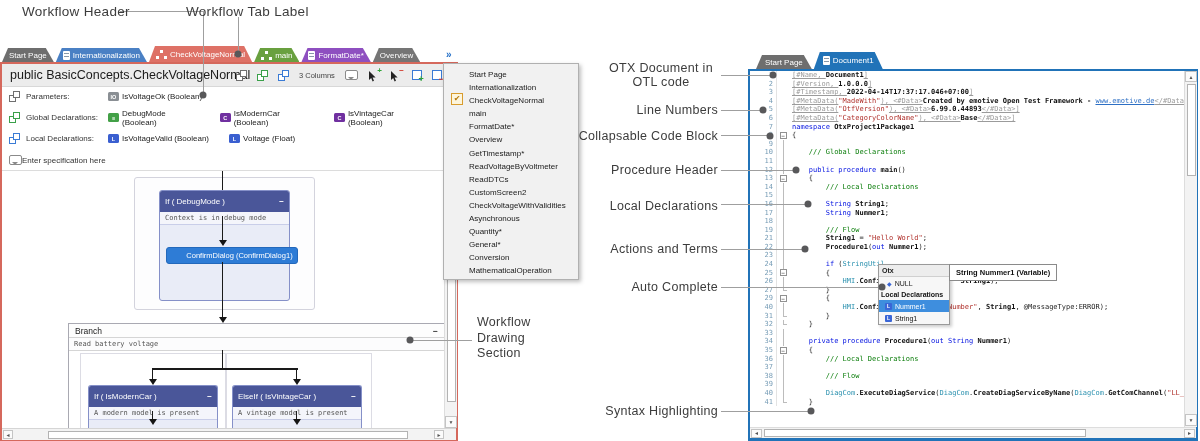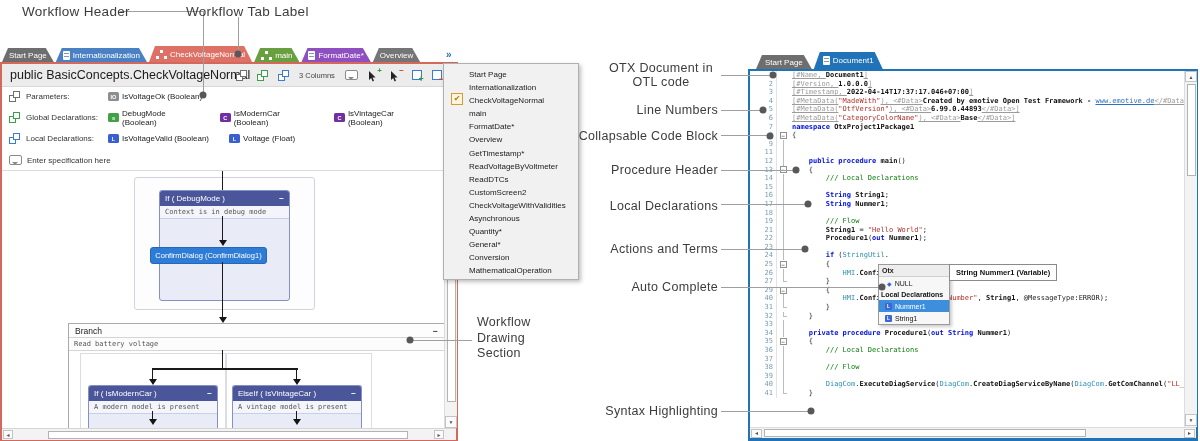--- a/index.html
+++ b/index.html
@@ -33,26 +33,26 @@
   .tool .pm{position:absolute;right:-2px;top:-3px;font-size:8px;font-weight:bold;}
   .bxp{display:inline-block;width:10px;height:10px;border:1.6px solid #3a7bd5;background:#fff;position:relative;box-sizing:border-box;}
   .bxp em{position:absolute;right:-3px;bottom:-5px;font-style:normal;font-size:9px;font-weight:bold;line-height:9px;}
   .dnarrow{font-size:11px;font-weight:bold;color:#2e75c8;line-height:11px;}
   #lrows{position:absolute;left:2px;top:86px;width:440px;}
   .lrow{display:flex;align-items:center;height:21px;padding-left:7px;gap:6px;font-size:8px;color:#333;}
   .rlabel{width:76px;flex:none;color:#333;}
   .ritem{display:flex;align-items:center;gap:3px;margin-right:14px;color:#222;}
   .rbadge{min-width:9px;height:9px;padding:0 1px;border-radius:1.5px;color:#fff;font-size:5.5px;font-weight:bold;
           display:flex;align-items:center;justify-content:center;flex:none;}
-  #lspecrow{display:flex;align-items:center;gap:5px;height:18px;padding-left:7px;font-size:8px;color:#333;}
+  #lspecrow{display:flex;align-items:center;height:18px;padding-left:7px;font-size:8px;color:#333;}
   
   #ldraw{position:absolute;left:2px;top:170px;width:442px;height:258px;background:#fff;border-top:1px solid #dcdcdc;overflow:hidden;}
   .wcontainer{position:absolute;border:1px solid #d3d3dd;border-radius:3px;background:#fdfdfe;}
   .wblock{position:absolute;border:1px solid #8590c8;border-radius:3px;overflow:hidden;background:#e9ecf7;}
-  .wbhead{height:15px;background:#4a5699;color:#fff;font-size:8px;display:flex;align-items:center;padding:0 5px;}
+  .wbhead{height:21px;background:#4a5699;color:#fff;font-size:8px;display:flex;align-items:center;padding:0 5px;}
   .wbhead .min{margin-left:auto;font-weight:bold;cursor:default;}
   .wbdesc{height:12px;background:#f4f5fb;border-bottom:1px solid #c9cee9;color:#555;
           font-family:"DejaVu Sans Mono","Liberation Mono",monospace;font-size:7px;line-height:12px;padding-left:5px;}
   .wbranch{position:absolute;border:1px solid #a9a9b2;background:#fff;}
   .wbranch .bhead{height:13px;display:flex;align-items:center;padding:0 6px;font-size:8.5px;color:#222;border-bottom:1px solid #d5d5d5;background:#fdfdfd;}
   .wbranch .bhead .min{margin-left:auto;font-weight:bold;color:#333;}
   .wbranch .bdesc{height:12px;background:#fcfcfd;border-bottom:1px solid #d5d5d5;color:#555;
           font-family:"DejaVu Sans Mono","Liberation Mono",monospace;font-size:7px;line-height:12px;padding-left:5px;}
   .lane{position:absolute;border:1px solid #dcdce4;background:transparent;}
   .pill{position:absolute;background:#2e7cd6;border:1px solid #2368bb;border-radius:3px;color:#fff;font-size:7.5px;
@@ -87,21 +87,21 @@
   #editor{position:absolute;left:750px;top:71px;width:434px;height:356px;overflow:hidden;background:#fff;}
   .crow{display:flex;height:8.6px;line-height:8.6px;font-family:"DejaVu Sans Mono","Liberation Mono",monospace;font-size:7px;white-space:pre;}
   .cnum{width:26px;text-align:right;padding-right:3px;color:#769cb6;flex:none;box-sizing:border-box;}
   .cfold{width:13px;flex:none;position:relative;border-left:1px solid #e3e3e3;box-sizing:border-box;}
   .cfold.bar::before{content:"";position:absolute;left:6px;top:0;bottom:0;width:1px;background:#bcbcbc;}
   .cfold.box::before{content:"−";position:absolute;left:2.5px;top:0.8px;width:7px;height:7px;border:1px solid #919191;background:#fff;
         font-size:6px;line-height:5px;text-align:center;color:#333;box-sizing:border-box;}
   .cfold.end::before{content:"";position:absolute;left:6px;top:0;height:5px;width:1px;background:#bcbcbc;}
   .cfold.end::after{content:"";position:absolute;left:6px;top:4px;width:4px;height:1px;background:#bcbcbc;}
   .ccode{flex:1;padding-left:3px;color:#1c1c1c;}
-  .sg-g{color:#9b9b9b;text-decoration:underline;} .sg-b{color:#111;font-weight:bold;} .sg-k{color:#0010e0;font-weight:bold;}
+  .sg-g{color:#9b9b9b;text-decoration:underline;} .sg-b{color:#111;font-weight:bold;} .sg-k{color:#0010e0;}
   .sg-c{color:#0a7d0a;} .sg-s{color:#b0312c;} .sg-m{color:#2b91af;} .sg-p{color:#1c1c1c;}
   .sg-l{color:#2d6fc4;text-decoration:underline;}
   
   #acpopup{position:absolute;left:878px;top:264px;width:70px;background:#f7f7f7;border:1px solid #9a9a9a;
            box-shadow:2px 2px 3px rgba(0,0,0,.2);z-index:70;font-size:7px;}
   .ac-h{height:11px;line-height:11px;padding-left:3px;font-weight:bold;background:#ededed;border-bottom:1px solid #d0d0d0;color:#222;}
   .ac-null{height:12px;display:flex;align-items:center;gap:3px;padding-left:8px;color:#222;}
   .ac-null .dmnd{color:#3a66d6;font-size:6px;}
   .ac-sec{height:11px;line-height:11px;font-weight:bold;padding-left:2px;color:#111;}
   .ac-item{height:12px;display:flex;align-items:center;gap:3px;padding-left:6px;color:#111;}
@@ -245,21 +245,21 @@
   <div id="ldraw">
     <div class="wcontainer" style="left:132px;top:6px;width:179px;height:131px;"></div>
 
     <div class="wblock" style="left:157px;top:19px;width:129px;height:109px;">
       <div class="wbhead">
         <span>If ( DebugMode )</span>
         <span class="min">−</span>
       </div>
       <div class="wbdesc">Context is in debug mode</div>
     </div>
-    <div class="pill" style="left:148px;top:76px;width:115px;height:15px;">ConfirmDialog (ConfirmDialog1)</div>
+    <div class="pill" style="left:164px;top:76px;width:115px;height:15px;padding-left:15px;">ConfirmDialog (ConfirmDialog1)</div>
 
     <div class="wbranch" style="left:66px;top:152px;width:375px;height:107px;">
       <div class="bhead">
         <span>Branch</span>
         <span class="min">−</span>
       </div>
       <div class="bdesc">Read battery voltage</div>
     </div>
 
     <div class="lane" style="left:78px;top:182px;width:144px;height:77px;"></div>
@@ -379,20 +379,21 @@
   <div id="editor">
       <div class="crow"><span class="cnum">1</span><span class="cfold"></span><span class="ccode"><span class="sg-g">[#Name, </span><span class="sg-b">Document1</span><span class="sg-g">]</span></span></div>
       <div class="crow"><span class="cnum">2</span><span class="cfold"></span><span class="ccode"><span class="sg-g">[#Version, </span><span class="sg-b">1.0.0.0</span><span class="sg-g">]</span></span></div>
       <div class="crow"><span class="cnum">3</span><span class="cfold"></span><span class="ccode"><span class="sg-g">[#Timestamp, </span><span class="sg-b">2022-04-14T17:37:17.046+07:00</span><span class="sg-g">]</span></span></div>
       <div class="crow"><span class="cnum">4</span><span class="cfold"></span><span class="ccode"><span class="sg-g">[#MetaData(</span><span class="sg-s">"MadeWith"</span><span class="sg-g">), &lt;#Data&gt;</span><span class="sg-b">Created by emotive Open Test Framework - </span><span class="sg-l">www.emotive.de</span><span class="sg-g">&lt;/#Data&gt;]</span></span></div>
       <div class="crow"><span class="cnum">5</span><span class="cfold"></span><span class="ccode"><span class="sg-g">[#MetaData(</span><span class="sg-s">"OtfVersion"</span><span class="sg-g">), &lt;#Data&gt;</span><span class="sg-b">6.99.0.44893</span><span class="sg-g">&lt;/#Data&gt;]</span></span></div>
       <div class="crow"><span class="cnum">6</span><span class="cfold"></span><span class="ccode"><span class="sg-g">[#MetaData(</span><span class="sg-s">"CategoryColorName"</span><span class="sg-g">), &lt;#Data&gt;</span><span class="sg-b">Base</span><span class="sg-g">&lt;/#Data&gt;]</span></span></div>
       <div class="crow"><span class="cnum">7</span><span class="cfold"></span><span class="ccode"><span class="sg-k">namespace </span><span class="sg-b">OtxProject1Package1</span></span></div>
       <div class="crow"><span class="cnum">8</span><span class="cfold box"></span><span class="ccode"><span class="sg-p">{</span></span></div>
       <div class="crow"><span class="cnum">9</span><span class="cfold bar"></span><span class="ccode"></span></div>
+      <div class="crow"><span class="cnum">10</span><span class="cfold bar"></span><span class="ccode">    <span class="sg-c">/// Global Declarations</span></span></div>
       <div class="crow"><span class="cnum">11</span><span class="cfold bar"></span><span class="ccode"></span></div>
       <div class="crow"><span class="cnum">12</span><span class="cfold bar"></span><span class="ccode">    <span class="sg-k">public procedure </span><span class="sg-b">main</span><span class="sg-p">()</span></span></div>
       <div class="crow"><span class="cnum">13</span><span class="cfold box"></span><span class="ccode">    <span class="sg-p">{</span></span></div>
       <div class="crow"><span class="cnum">14</span><span class="cfold bar"></span><span class="ccode">        <span class="sg-c">/// Local Declarations</span></span></div>
       <div class="crow"><span class="cnum">15</span><span class="cfold bar"></span><span class="ccode"></span></div>
       <div class="crow"><span class="cnum">16</span><span class="cfold bar"></span><span class="ccode">        <span class="sg-k">String </span><span class="sg-b">String1</span><span class="sg-p">;</span></span></div>
       <div class="crow"><span class="cnum">17</span><span class="cfold bar"></span><span class="ccode">        <span class="sg-k">String </span><span class="sg-b">Nummer1</span><span class="sg-p">;</span></span></div>
       <div class="crow"><span class="cnum">18</span><span class="cfold bar"></span><span class="ccode"></span></div>
       <div class="crow"><span class="cnum">19</span><span class="cfold bar"></span><span class="ccode">        <span class="sg-c">/// Flow</span></span></div>
       <div class="crow"><span class="cnum">21</span><span class="cfold bar"></span><span class="ccode">        <span class="sg-b">String1</span><span class="sg-p"> = </span><span class="sg-s">"Hello World"</span><span class="sg-p">;</span></span></div>

